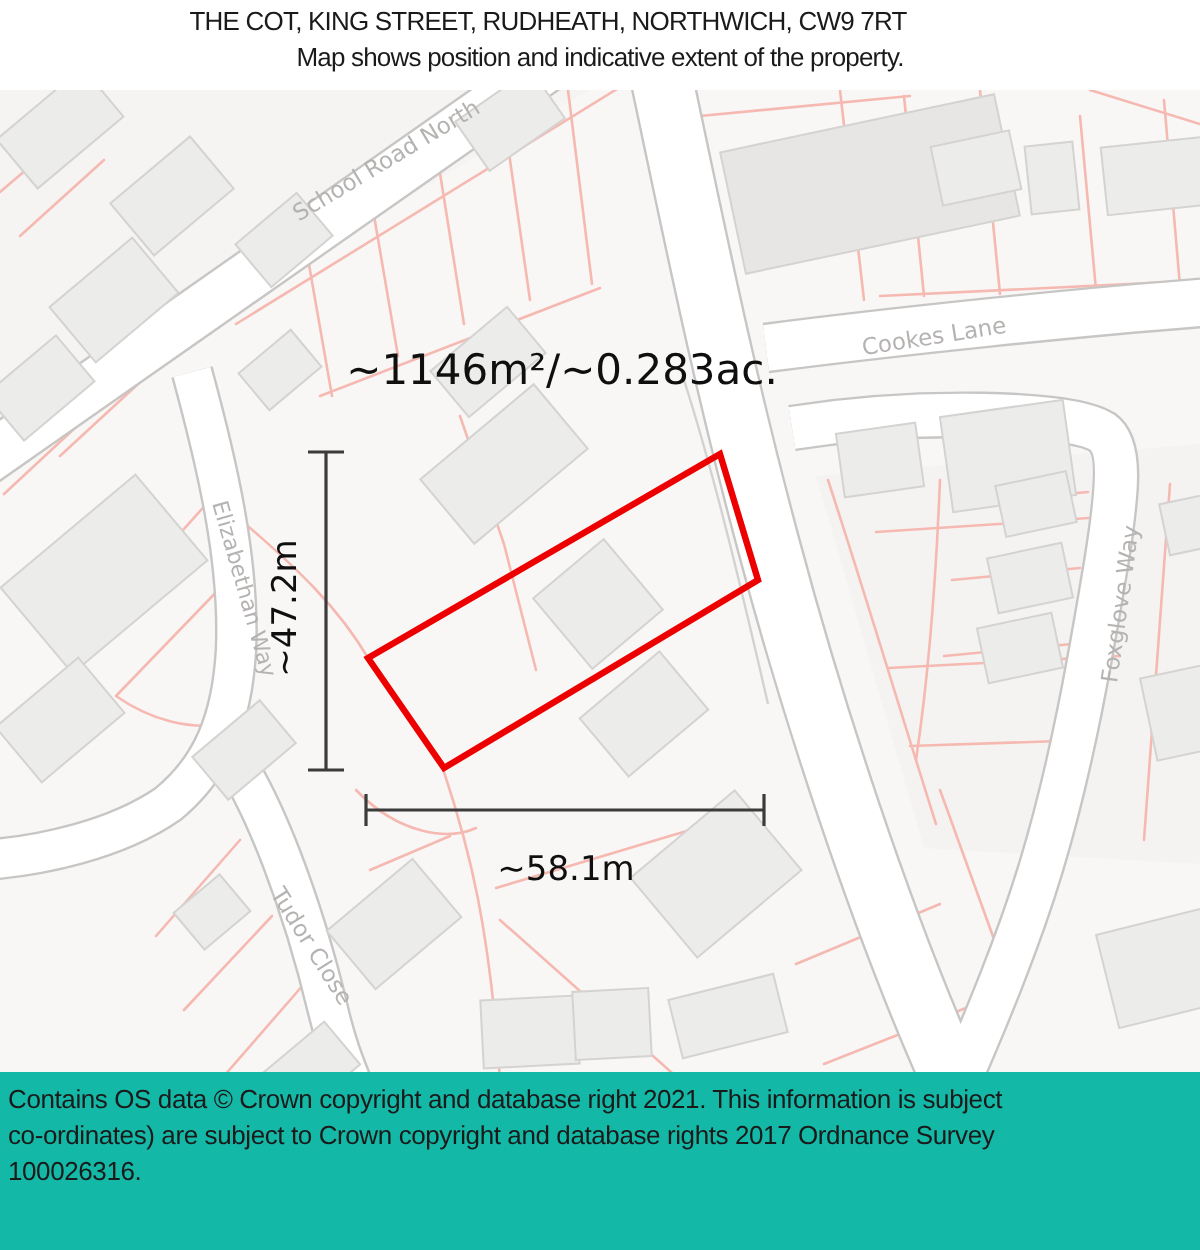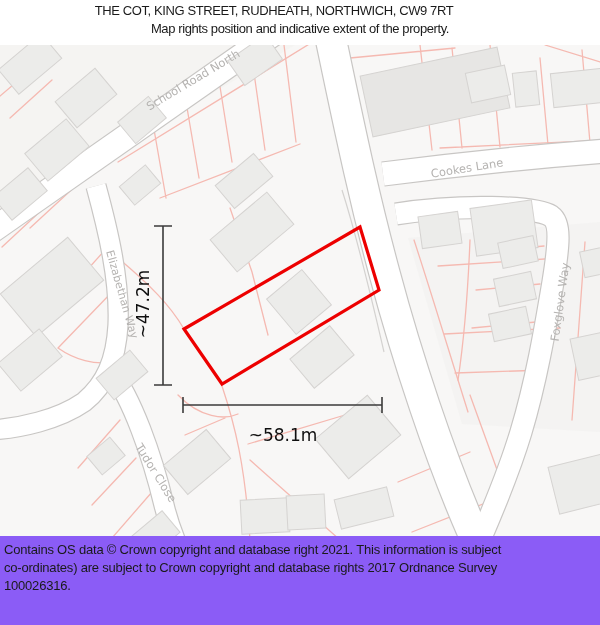--- a/index.html
+++ b/index.html
@@ -17,30 +17,30 @@
   .annot{font-family:"DejaVu Sans", sans-serif;color:#0f0f0f;white-space:nowrap;}
   .lbl-area{left:131px;top:128px;width:300px;font-size:21px;}
   .lbl-thecot{left:245px;top:229px;width:200px;font-size:20px;letter-spacing:0.5px;}
   .lbl-dimv{left:93px;top:249px;width:100px;font-size:17px;transform:rotate(-90deg);}
   .lbl-dimh{left:233px;top:380px;width:100px;font-size:17px;}
   .lbl-school{left:118px;top:28px;width:150px;font-size:11.5px;transform:rotate(-31deg);}
   .lbl-cookes{left:402px;top:116px;width:130px;font-size:11.5px;transform:rotate(-9deg);}
   .lbl-eliza{left:52px;top:243px;width:140px;font-size:11px;transform:rotate(74deg);}
   .lbl-foxglove{left:495px;top:250px;width:130px;font-size:11.5px;transform:rotate(-82deg);}
   .lbl-tudor{left:96px;top:421px;width:120px;font-size:11.5px;transform:rotate(58deg);}
-  .footer{position:absolute;top:536px;left:0;width:600px;height:89px;background:#8b5cf6;z-index:30;}
+  .footer{position:absolute;top:536px;left:0;width:600px;height:89px;background:#14b8a6;z-index:30;}
   .footer .fl{padding:0 4px;font-size:13px;line-height:17.8px;letter-spacing:-0.2px;color:#1a1a1a;white-space:nowrap;}
   .footer .first{padding-top:5px;}
 </style>
 </head>
 <body>
 
 <div class="header">
   <div class="t1">THE COT, KING STREET, RUDHEATH, NORTHWICH, CW9 7RT</div>
-  <div class="t2">Map rights position and indicative extent of the property.</div>
+  <div class="t2">Map shows position and indicative extent of the property.</div>
 </div>
 
 <div class="mapwrap">
   <svg width="600" height="492" viewBox="0 45 600 492" xmlns="http://www.w3.org/2000/svg">
 
     <rect x="0" y="45" width="600" height="492" fill="#f8f7f6"></rect>
     <g fill="#f1f0ee">
       <polygon points="408,238 600,222 600,432 462,424" opacity="0.55"></polygon>
       <polygon points="0,45 295,45 0,218" opacity="0.4"></polygon>
     </g>
@@ -115,20 +115,21 @@
     </g>
 
     <polygon points="184,329 360,227 379,290 222,384" fill="none" stroke="#ed0000" stroke-width="3.2" stroke-linejoin="miter"></polygon>
 
     <g stroke="#3b3b3b" stroke-width="1.6" fill="none">
       <path d="M163 226 L163 385 M154 226 L172 226 M154 385 L172 385"></path>
       <path d="M183 405 L382 405 M183 397 L183 413 M382 397 L382 413"></path>
     </g>
   </svg>
 
+  <div class="maplabel annot lbl-area">~1146m²/~0.283ac.</div>
   <div class="maplabel annot lbl-dimv">~47.2m</div>
   <div class="maplabel annot lbl-dimh">~58.1m</div>
   <div class="maplabel street lbl-school">School Road North</div>
   <div class="maplabel street lbl-cookes">Cookes Lane</div>
   <div class="maplabel street lbl-eliza">Elizabethan Way</div>
   <div class="maplabel street lbl-foxglove">Foxglove Way</div>
   <div class="maplabel street lbl-tudor">Tudor Close</div>
 </div>
 
 <div class="footer">

